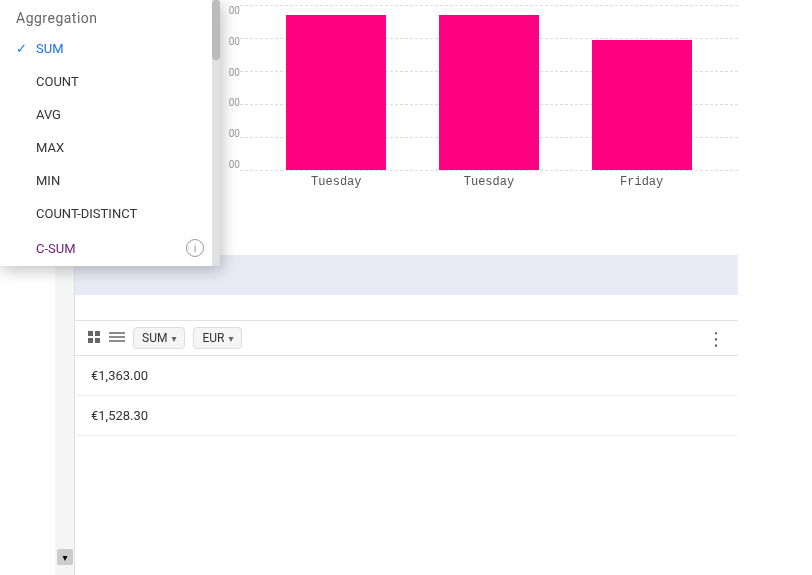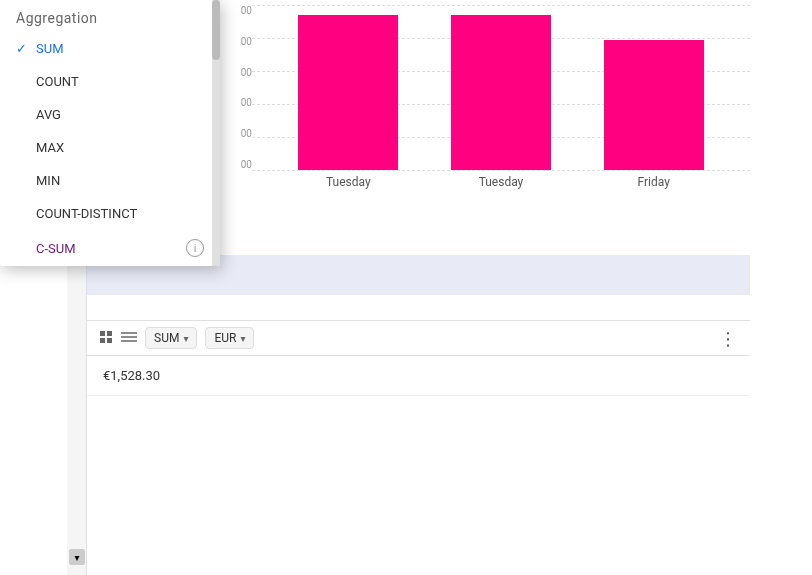--- a/index.html
+++ b/index.html
@@ -9,21 +9,21 @@
       background: #fff;
       width: 812px;
       height: 575px;
       overflow: hidden;
       position: relative;
     }
 
     
     .chart-area {
       position: absolute;
-      left: 12px;
+      left: 0;
       top: 0;
       width: 738px;
       height: 575px;
       background: #fff;
     }
 
     .chart-bars {
       position: absolute;
       left: 240px;
       top: 5px;
@@ -65,20 +65,21 @@
     }
 
     .chart-x-labels {
       position: absolute;
       left: 240px;
       top: 175px;
       right: 0;
       display: flex;
       justify-content: space-around;
       padding: 0 20px;
+      font-family: Liberation Mono, monospace;
     }
 
     .chart-x-label {
       font-size: 12px;
       color: #555;
       text-align: center;
       width: 100px;
     }
 
     
@@ -352,20 +353,23 @@
       </div>
       <div class="pill-button">
         <span>EUR</span>
         <span class="arrow">▾</span>
       </div>
       <span class="more-icon">⋮</span>
     </div>
 
     <div class="data-rows">
       <div class="data-row">
+        <span>€1,363.00</span>
+      </div>
+      <div class="data-row">
         <span>€1,528.30</span>
       </div>
     </div>
   </div>
 </div>
 
 <div class="dropdown-overlay">
   <div class="dropdown-header">Aggregation</div>
 
   <div class="dropdown-scrollbar">

